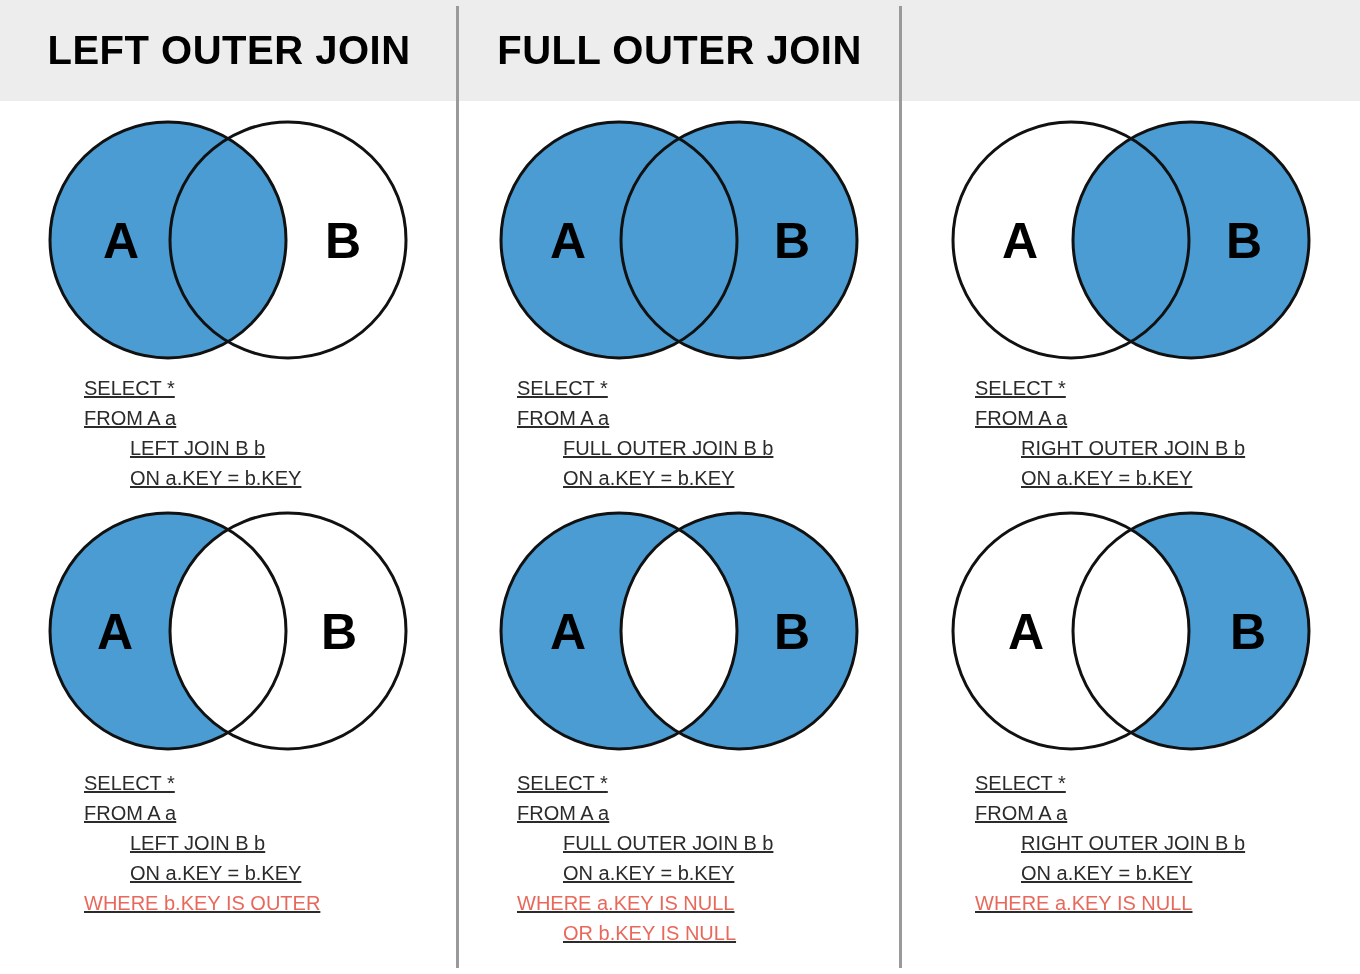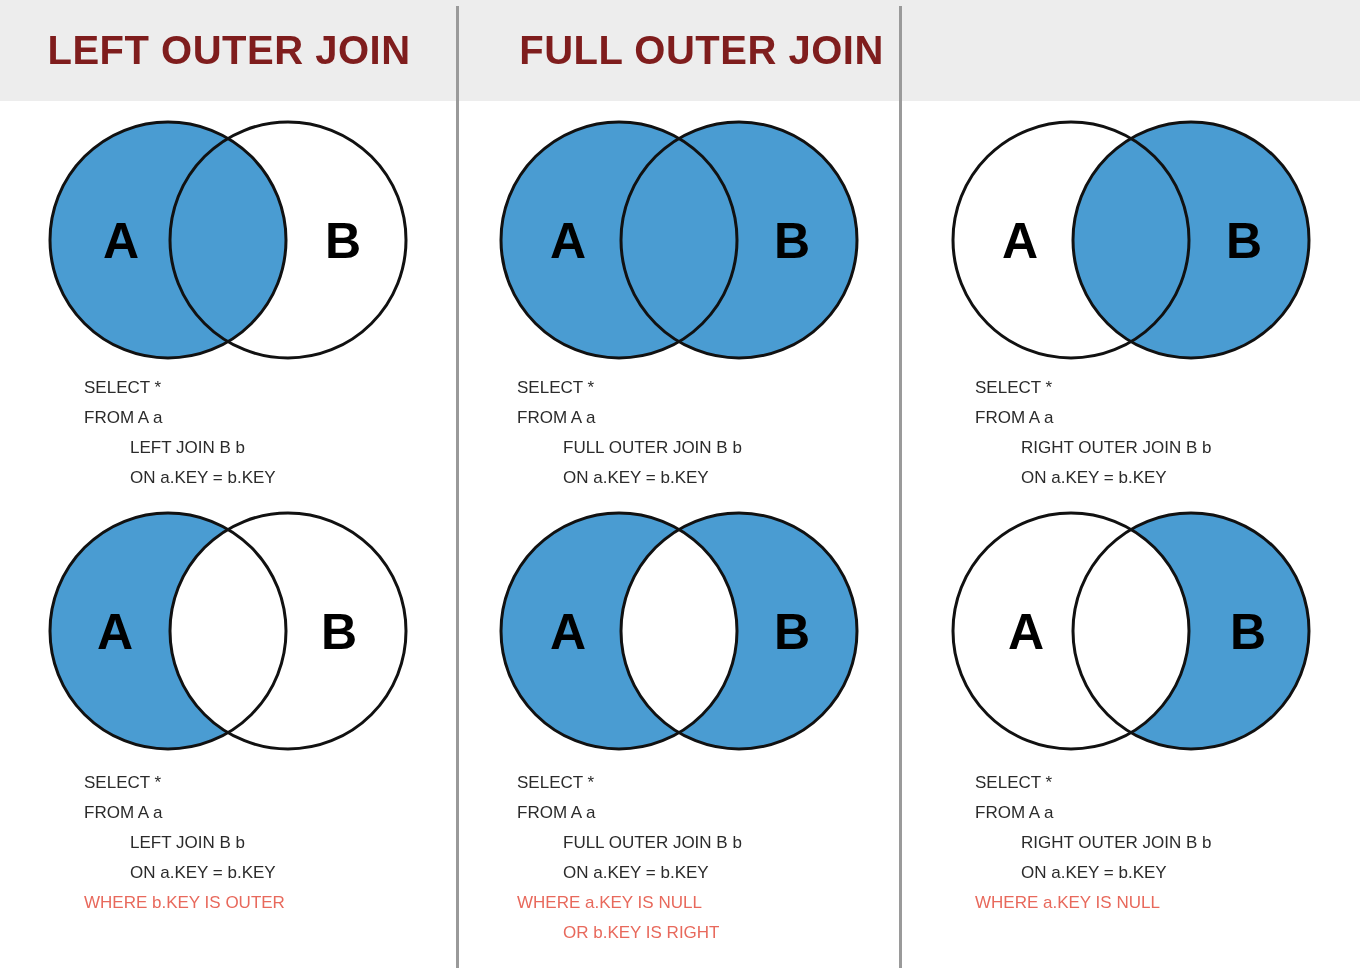--- a/index.html
+++ b/index.html
@@ -37,26 +37,26 @@
     top: 0;
     height: 101px;
     display: flex;
     align-items: center;
     justify-content: center;
   }
   .col-header .title {
     font-size: 40px;
     font-weight: bold;
     letter-spacing: 0.5px;
-    color: #7f1d1d;
+    color: #000000;
     white-space: nowrap;
   }
 
   .hdr-left   { left: 0px;   width: 458px; }
-  .hdr-middle { left: 480px; width: 443px; }
+  .hdr-middle { left: 458px; width: 443px; }
   .hdr-right  { left: 901px; width: 459px; }
 
   
   .divider {
     position: absolute;
     top: 6px;
     width: 3px;
     height: 962px;
     background: #9a9a9a;
   }
@@ -90,24 +90,25 @@
   .venn-label {
     font-family: "Liberation Sans", sans-serif;
     font-size: 50px;
     font-weight: bold;
     fill: #000000;
   }
 
   
   .sql {
     position: absolute;
-    font-size: 17px;
+    font-size: 20px;
     line-height: 30px;
     color: #2b2b2b;
     white-space: nowrap;
+    text-decoration: underline;
   }
   .sql-top-1    { left: 84px;  top: 272px; }
   .sql-top-2    { left: 58px;  top: 272px; }
   .sql-top-3    { left: 73px;  top: 272px; }
   .sql-bottom-1 { left: 84px;  top: 667px; }
   .sql-bottom-2 { left: 58px;  top: 667px; }
   .sql-bottom-3 { left: 73px;  top: 667px; }
 
   .sql .line { display: block; }
   .sql .indent { padding-left: 46px; }
@@ -230,21 +231,21 @@
         <text class="venn-label" x="298" y="141" text-anchor="middle">B</text>
       </svg>
     </div>
 
     <div class="sql sql-bottom-2">
       <span class="line">SELECT *</span>
       <span class="line">FROM A a</span>
       <span class="line indent">FULL OUTER JOIN B b</span>
       <span class="line indent">ON a.KEY = b.KEY</span>
       <span class="line null-clause">WHERE a.KEY IS NULL</span>
-      <span class="line null-clause indent2">OR b.KEY IS RIGHT</span>
+      <span class="line null-clause indent2">OR b.KEY IS NULL</span>
     </div>
   </div>
 
   <div class="column col-3">
 
     <div class="venn-wrap venn-top">
       <svg class="venn-svg" width="370" height="246" viewBox="0 0 370 246">
         <defs>
           <clipPath id="clipA-5">
               <circle cx="125" cy="123" r="118"></circle>

